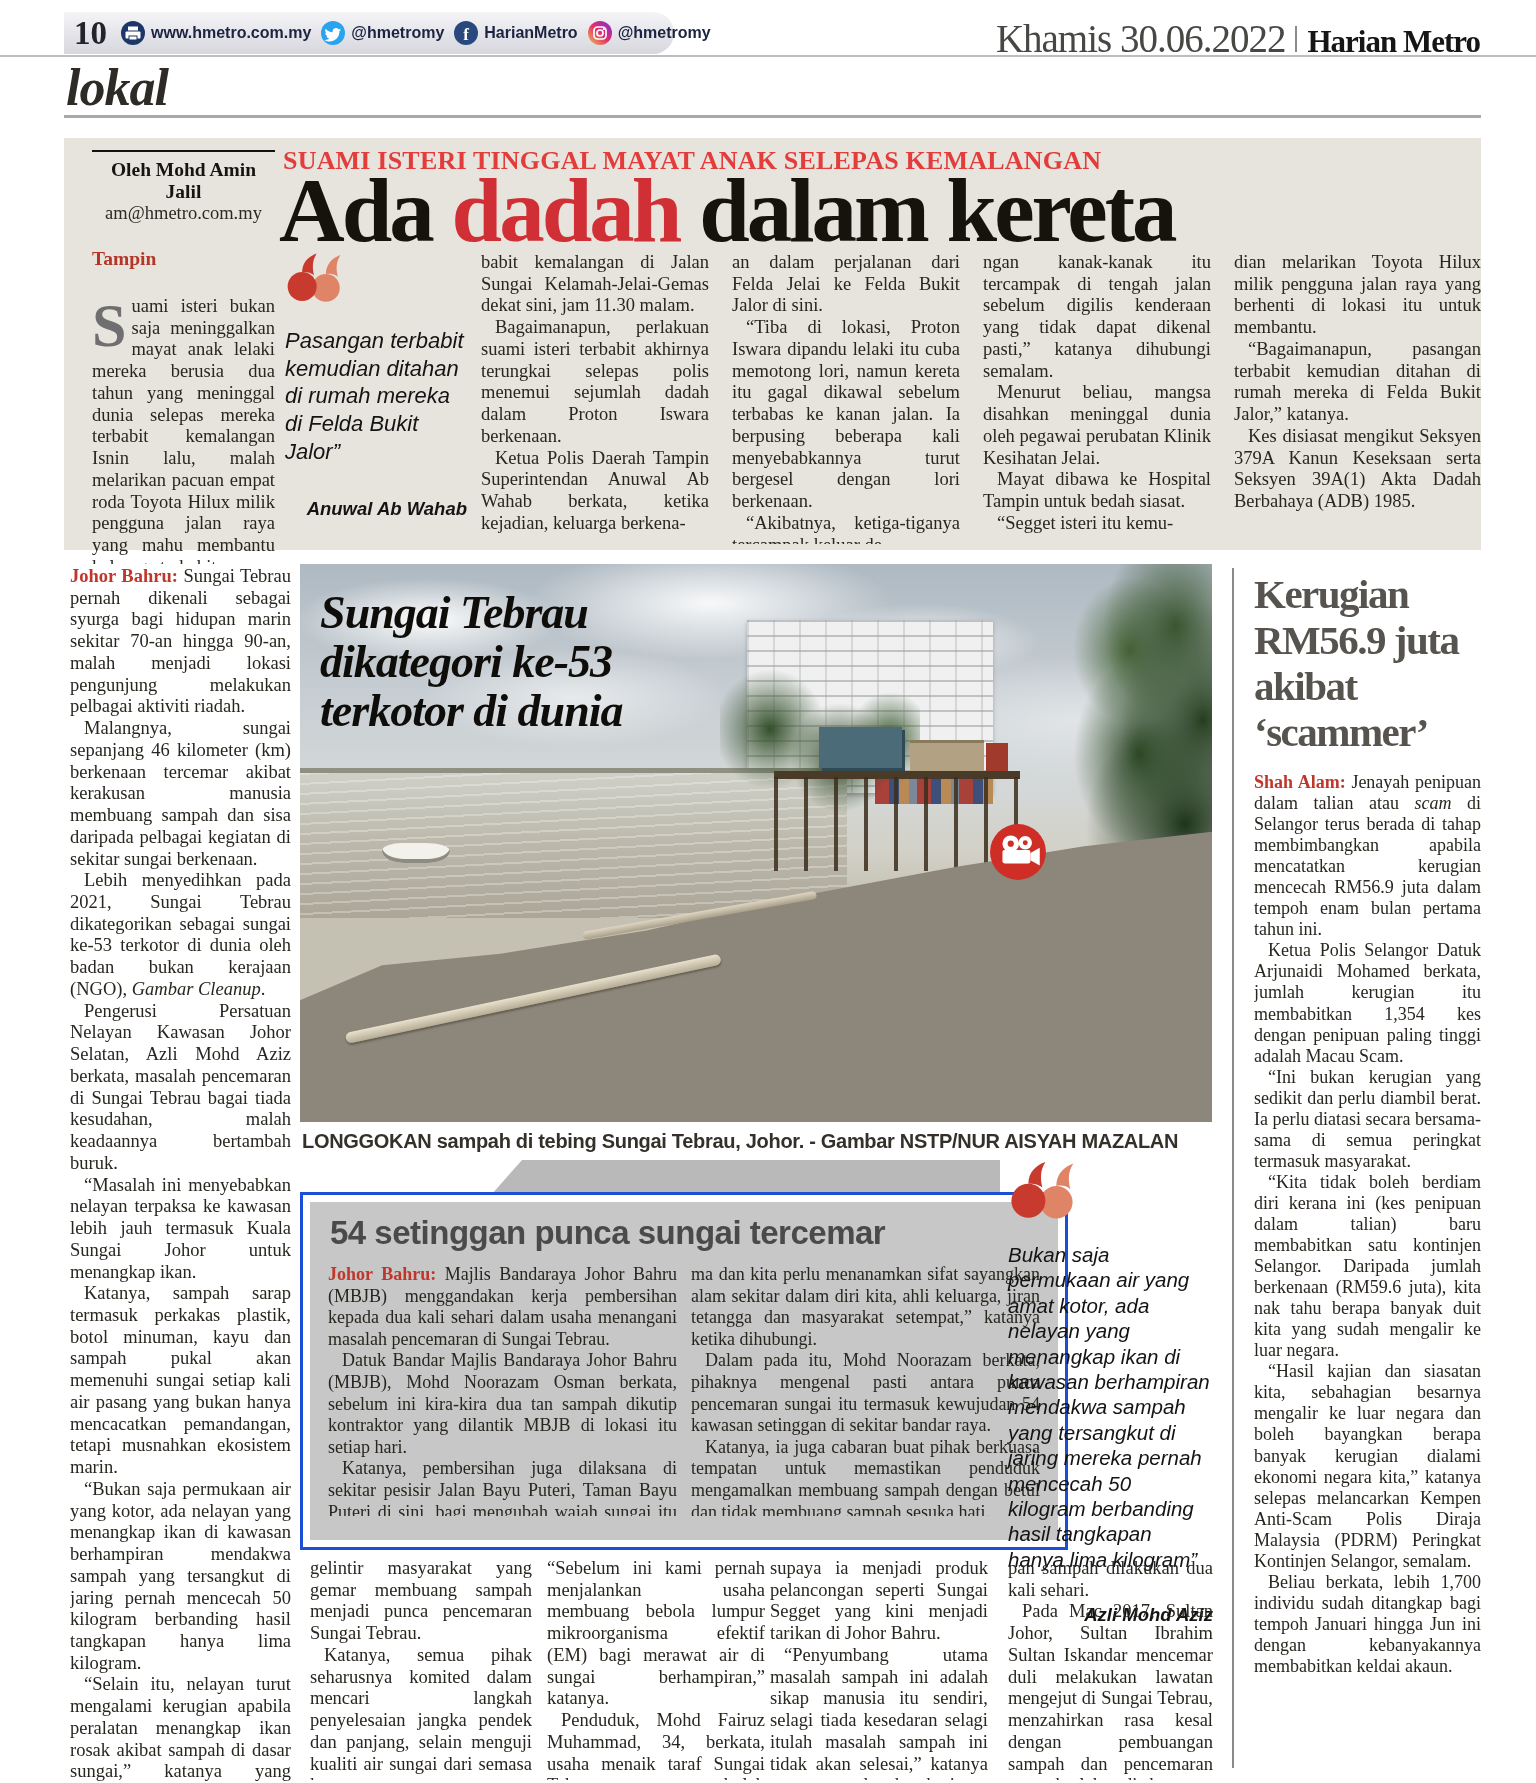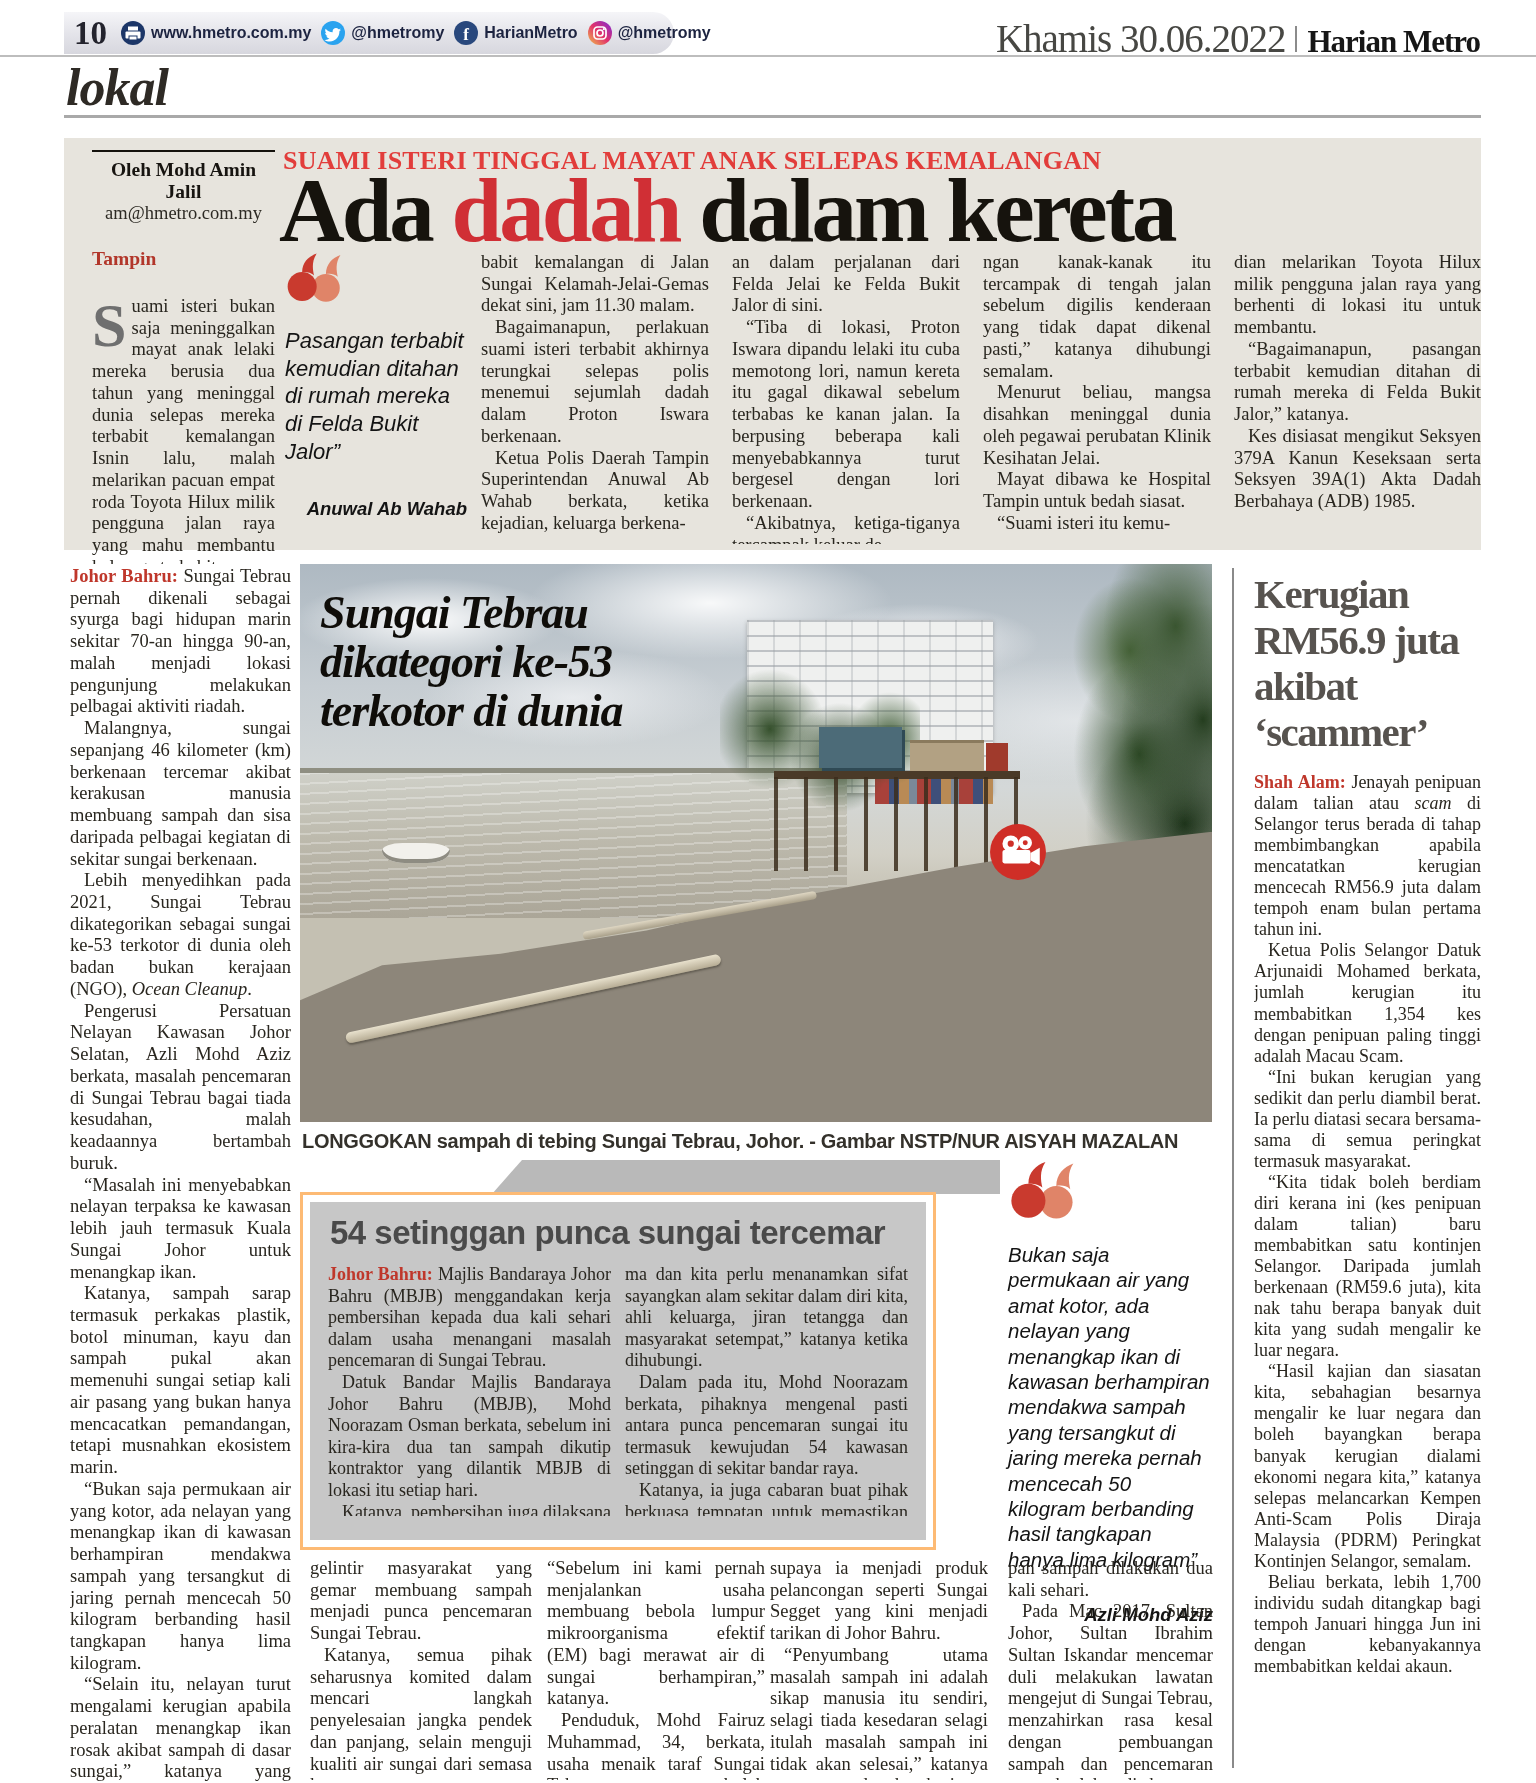--- a/index.html
+++ b/index.html
@@ -108,21 +108,21 @@
   .video-badge{position:absolute;left:75.5%;top:46.5%;width:58px;height:58px;}
   .caption{left:302px;top:1130px;width:912px;font-family:"Liberation Sans",sans-serif;
            font-weight:bold;font-size:20px;letter-spacing:-.3px;color:#34312b;}
   
   .leftcol{left:70px;top:566px;width:221px;height:1217px;overflow:hidden;}
   .lead{color:#bf372b;font-weight:bold;}
   .ital{font-style:italic;}
   
   .box-tab{left:492px;top:1160px;width:508px;height:34px;background:#b9b9b9;
            clip-path:polygon(0 100%,30px 0,100% 0,100% 100%);}
-  .graybox{left:300px;top:1192px;width:636px;height:358px;background:#fdba74;padding:3px;
+  .graybox{left:300px;top:1192px;width:768px;height:358px;background:#1d4ed8;padding:3px;
            box-sizing:border-box;}
   .graybox-inner{width:100%;height:100%;background:#c7c7c7;border:7px solid #ffffff;
            box-sizing:border-box;padding:10px 18px;overflow:hidden;}
   .box-headline{font-family:"Liberation Sans",sans-serif;font-weight:bold;font-size:33px;
            color:#4a4a4a;letter-spacing:-.5px;margin:2px 0 12px 2px;}
   .box-cols{display:flex;gap:14px;}
   .box-col{flex:1;overflow:hidden;height:252px;}
   .box-col .jp{font-size:18px;line-height:1.2;}
   
   .pq2{left:1008px;top:1162px;width:205px;height:392px;}
@@ -232,32 +232,32 @@
   </div>
   <div class="abs smallcol" style="left:732px;top:252px;width:228px;height:292px;">
     <p class="jp">an dalam perjalanan dari Felda Jelai ke Felda Bukit Jalor di sini.</p>
     <p class="jp">“Tiba di lokasi, Proton Iswara dipandu lelaki itu cuba memotong lori, namun kereta itu gagal dikawal sebelum terbabas ke kanan jalan. Ia berpusing beberapa kali menyebabkannya turut bergesel dengan lori berkenaan.</p>
     <p class="jp">“Akibatnya, ketiga-tiganya tercampak keluar de-</p>
   </div>
   <div class="abs smallcol" style="left:983px;top:252px;width:228px;height:292px;">
     <p class="jp">ngan kanak-kanak itu tercampak di tengah jalan sebelum digilis kenderaan yang tidak dapat dikenal pasti,” katanya dihubungi semalam.</p>
     <p class="jp">Menurut beliau, mangsa disahkan meninggal dunia oleh pegawai perubatan Klinik Kesihatan Jelai.</p>
     <p class="jp">Mayat dibawa ke Hospital Tampin untuk bedah siasat.</p>
-    <p class="jp">“Suami isteri itu kemu-</p>
+    <p class="jp">“Segget isteri itu kemu-</p>
   </div>
   <div class="abs smallcol" style="left:1234px;top:252px;width:247px;height:292px;">
     <p class="jp">dian melarikan Toyota Hilux milik pengguna jalan raya yang berhenti di lokasi itu untuk membantu.</p>
     <p class="jp">“Bagaimanapun, pasangan terbabit kemudian ditahan di rumah mereka di Felda Bukit Jalor,” katanya.</p>
     <p class="jp">Kes disiasat mengikut Seksyen 379A Kanun Keseksaan serta Seksyen 39A(1) Akta Dadah Berbahaya (ADB) 1985.</p>
   </div>
 
   <div class="abs leftcol">
     <p class="jp"><span class="lead">Johor Bahru:</span> <span>Sungai Tebrau pernah dikenali sebagai syurga bagi hidupan marin sekitar 70-an hingga 90-an, malah menjadi lokasi pengunjung melakukan pelbagai aktiviti riadah.</span></p>
     <p class="jp">Malangnya, sungai sepanjang 46 kilometer (km) berkenaan tercemar akibat kerakusan manusia membuang sampah dan sisa daripada pelbagai kegiatan di sekitar sungai berkenaan.</p>
-    <p class="jp"><span>Lebih menyedihkan pada 2021, Sungai Tebrau dikategorikan sebagai sungai ke-53 terkotor di dunia oleh badan bukan kerajaan (NGO), </span><span class="ital">Ocean Cleanup</span><span>.</span></p>
+    <p class="jp"><span>Lebih menyedihkan pada 2021, Sungai Tebrau dikategorikan sebagai sungai ke-53 terkotor di dunia oleh badan bukan kerajaan (NGO), </span><span class="ital">Gambar Cleanup</span><span>.</span></p>
     <p class="jp">Pengerusi Persatuan Nelayan Kawasan Johor Selatan, Azli Mohd Aziz berkata, masalah pencemaran di Sungai Tebrau bagai tiada kesudahan, malah keadaannya bertambah buruk.</p>
     <p class="jp">“Masalah ini menyebabkan nelayan terpaksa ke kawasan lebih jauh termasuk Kuala Sungai Johor untuk menangkap ikan.</p>
     <p class="jp">Katanya, sampah sarap termasuk perkakas plastik, botol minuman, kayu dan sampah pukal akan memenuhi sungai setiap kali air pasang yang bukan hanya mencacatkan pemandangan, tetapi musnahkan ekosistem marin.</p>
     <p class="jp">“Bukan saja permukaan air yang kotor, ada nelayan yang menangkap ikan di kawasan berhampiran mendakwa sampah yang tersangkut di jaring pernah mencecah 50 kilogram berbanding hasil tangkapan hanya lima kilogram.</p>
     <p class="jp">“Selain itu, nelayan turut mengalami kerugian apabila peralatan menangkap ikan rosak akibat sampah di dasar sungai,” katanya yang memaklumkan pencemaran di sungai itu turut mengakibatkan kualiti sungai lain merudum.</p>
 
   </div>
 
   <div class="abs photo">
     <div class="ph-sky"></div>

